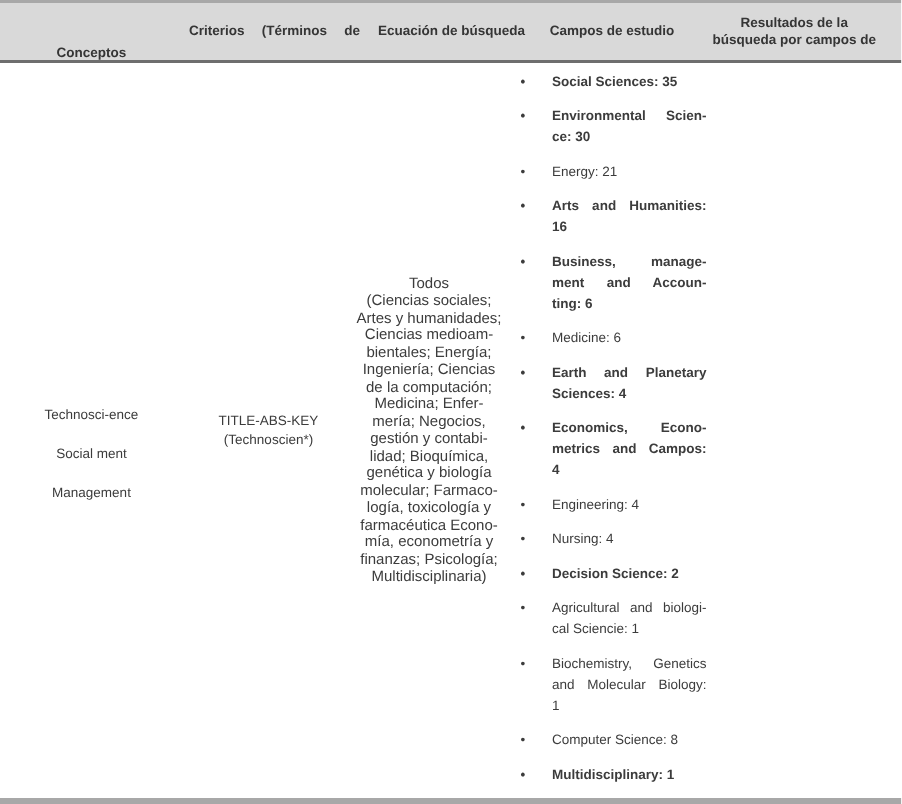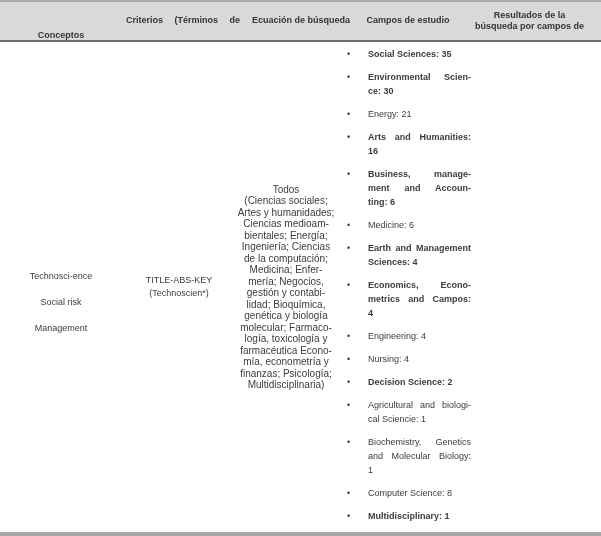--- a/index.html
+++ b/index.html
@@ -65,21 +65,21 @@
     <div class="th c4">Campos de estudio</div>
     <div class="th c5">
       <div>Resultados de la</div>
       <div>búsqueda por campos de</div>
     </div>
   </div>
 
   <div class="tbody">
     <div class="td c1 cell-center">
         <div class="concept-line">Technosci-ence</div>
-        <div class="concept-line">Social risk</div>
+        <div class="concept-line">Social ment</div>
         <div class="concept-line">Management</div>
       </div>
     <div class="td c3 cell-center">
       <div class="ecuacion-line">TITLE-ABS-KEY</div>
       <div class="ecuacion-line">(Technoscien*)</div>
     </div>
     <div class="td c4 cell-center">
         <div class="campo-line">Todos</div>
         <div class="campo-line">(Ciencias sociales;</div>
         <div class="campo-line">Artes y humanidades;</div>
@@ -136,21 +136,21 @@
         </div>
         <div class="bullet-item">
           <span class="bullet">•</span>
           <div class="bullet-text">
             <div class="ll">Medicine: 6</div>
           </div>
         </div>
         <div class="bullet-item bold">
           <span class="bullet">•</span>
           <div class="bullet-text">
-            <div class="jl">Earth and Management</div>
+            <div class="jl">Earth and Planetary</div>
             <div class="ll">Sciences: 4</div>
           </div>
         </div>
         <div class="bullet-item bold">
           <span class="bullet">•</span>
           <div class="bullet-text">
             <div class="jl">Economics, Econo-</div>
             <div class="jl">metrics and Campos:</div>
             <div class="ll">4</div>
           </div>

